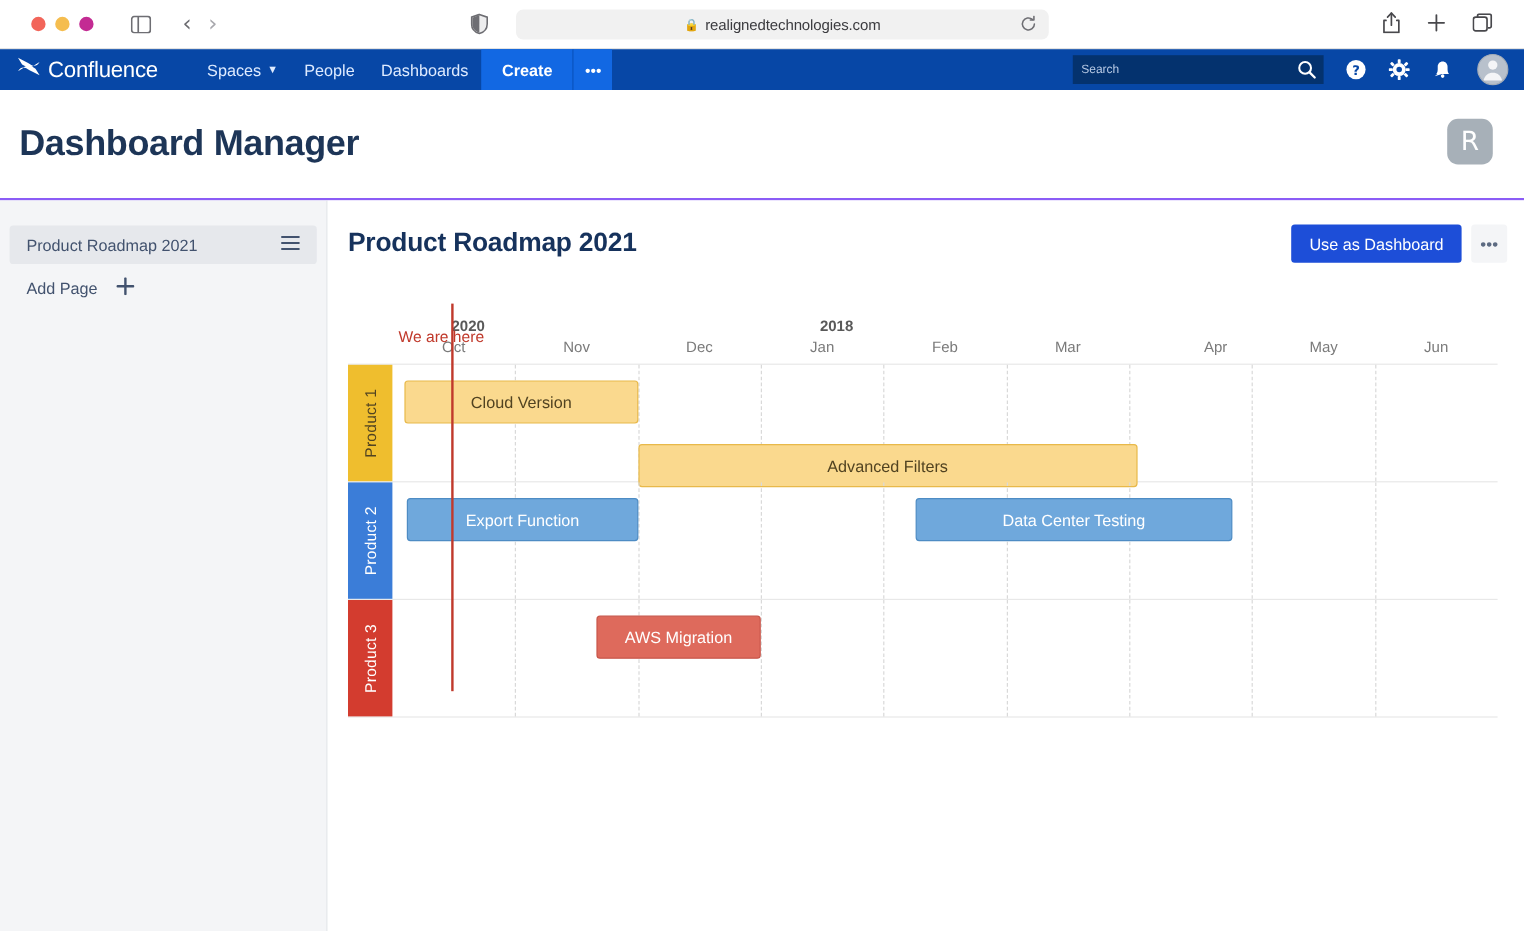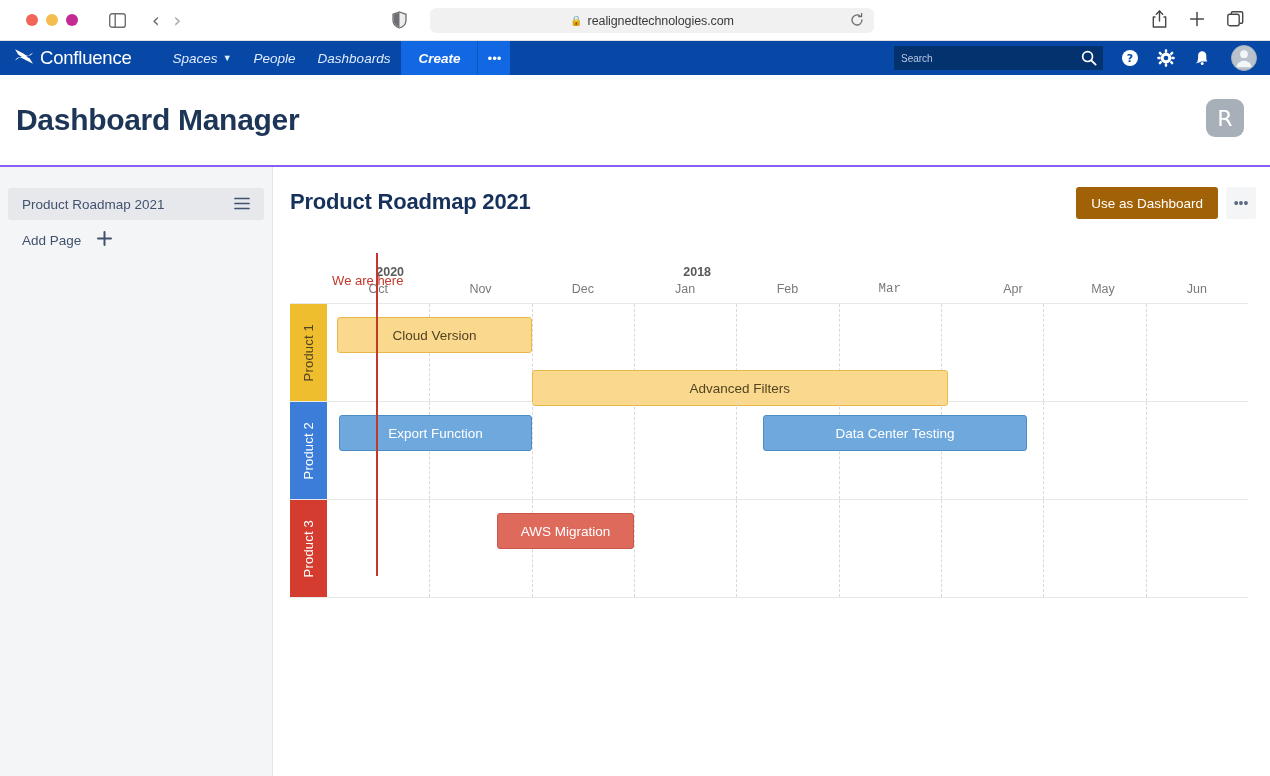--- a/index.html
+++ b/index.html
@@ -51,21 +51,21 @@
 
   
   .conf-nav {
     position: absolute; top: 41px; left: 0;
     width: 1270px; height: 34px;
     background: #0747A6;
     display: flex; align-items: center;
   }
   .conf-logo { display: flex; align-items: center; gap: 6px; margin-left: 14px; }
   .conf-logo-text { color: #ffffff; font-size: 18.5px; font-weight: 400; letter-spacing: -0.2px; }
-  .nav-links { display: flex; align-items: flex-end; margin-left: 30px; height: 34px; font-style: italic; }
+  .nav-links { display: flex; align-items: flex-end; margin-left: 30px; height: 34px; }
   .nav-link {
     color: #deebff; font-size: 13.5px; padding: 0 11px; height: 34px;
     display: flex; align-items: center; gap: 5px; cursor: pointer;
   }
   .nav-create {
     background: #1268E3; color: #ffffff; font-weight: bold; font-size: 13.5px;
     height: 34px; display: flex; align-items: center; padding: 0 17px; cursor: pointer;
   }
   .nav-more {
     background: #1268E3; color: #ffffff; height: 34px; width: 33px;
@@ -141,21 +141,21 @@
   }
   .side-add-label { font-size: 13.5px; color: #42526e; }
   .plus-icon { font-size: 17px; color: #42526e; line-height: 1; }
 
   .main { flex: 1; height: 609px; background: #ffffff; position: relative; }
 
   .main-head { position: absolute; top: 22px; left: 17px; right: 14px; height: 34px; }
   .main-title { font-size: 22px; font-weight: bold; color: #16325c; letter-spacing: -0.2px; }
   .main-actions { position: absolute; right: 0; top: -2px; display: flex; align-items: center; gap: 8px; }
   .btn-primary {
-    background: #a16207; color: #ffffff; font-size: 13.5px;
+    background: #1d4ed8; color: #ffffff; font-size: 13.5px;
     height: 32px; padding: 0 15px; border: none; border-radius: 3px;
     cursor: pointer; font-family: "Liberation Sans", sans-serif;
   }
   .btn-ghost {
     background: #f4f5f7; color: #5d6b82; font-size: 14px;
     height: 32px; width: 30px; border: none; border-radius: 3px;
     cursor: pointer; display: flex; align-items: center; justify-content: center;
   }
 
   
@@ -387,21 +387,21 @@
       </div>
     </div>
 
     <div class="gantt">
       <div class="axis" id="axis">
           <div class="axis-month" style="left: 88.1667px;">Oct</div>
           <div class="axis-month" style="left: 190.5px;">Nov</div>
           <div class="axis-month" style="left: 292.833px;">Dec</div>
           <div class="axis-month" style="left: 395.167px;">Jan</div>
           <div class="axis-month" style="left: 497.5px;">Feb</div>
-          <div class="axis-month" style="left: 599.833px; font-family: Liberation Mono, monospace;">Mar</div>
+          <div class="axis-month" style="left: 599.833px;">Mar</div>
           <div class="axis-month" style="left: 723px;">Apr</div>
           <div class="axis-month" style="left: 804.5px; padding-left: 17px;">May</div>
           <div class="axis-month" style="left: 906.833px;">Jun</div>
           <div class="axis-year" style="left: 88.1667px;">2020</div>
           <div class="axis-year" style="left: 395.167px;">2018</div>
         </div>
       <div class="plot" id="plot">
           <div class="row">
             <div class="row-label" style="background: rgb(239, 190, 46);">
               <span class="row-label-text" style="color: rgb(81, 67, 33);">Product 1</span>

